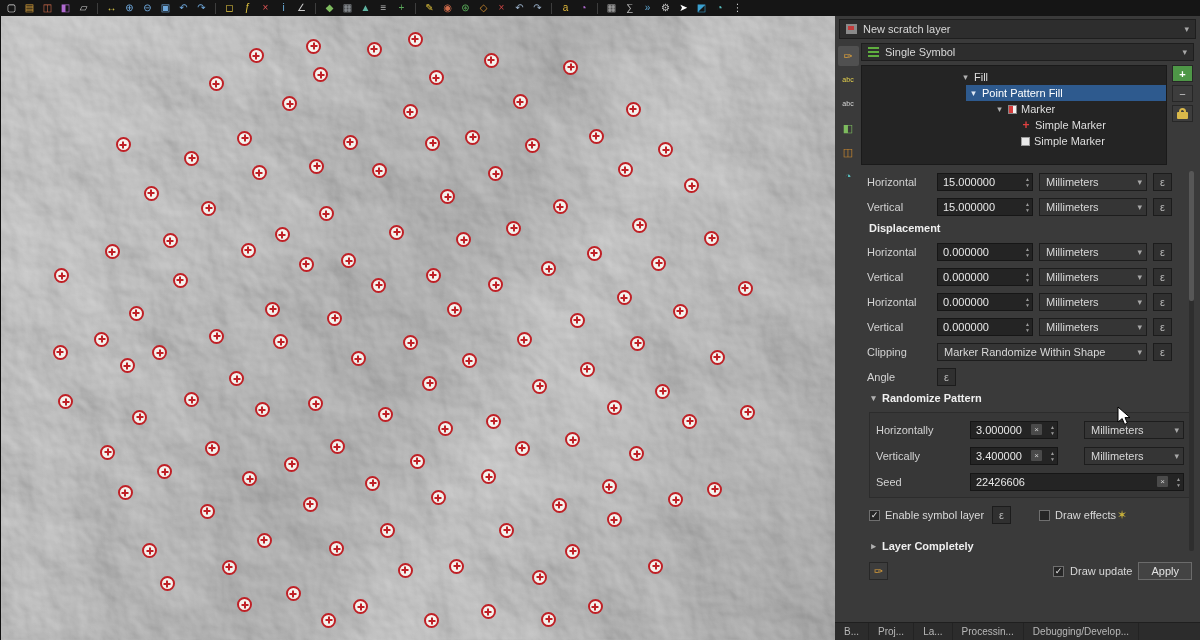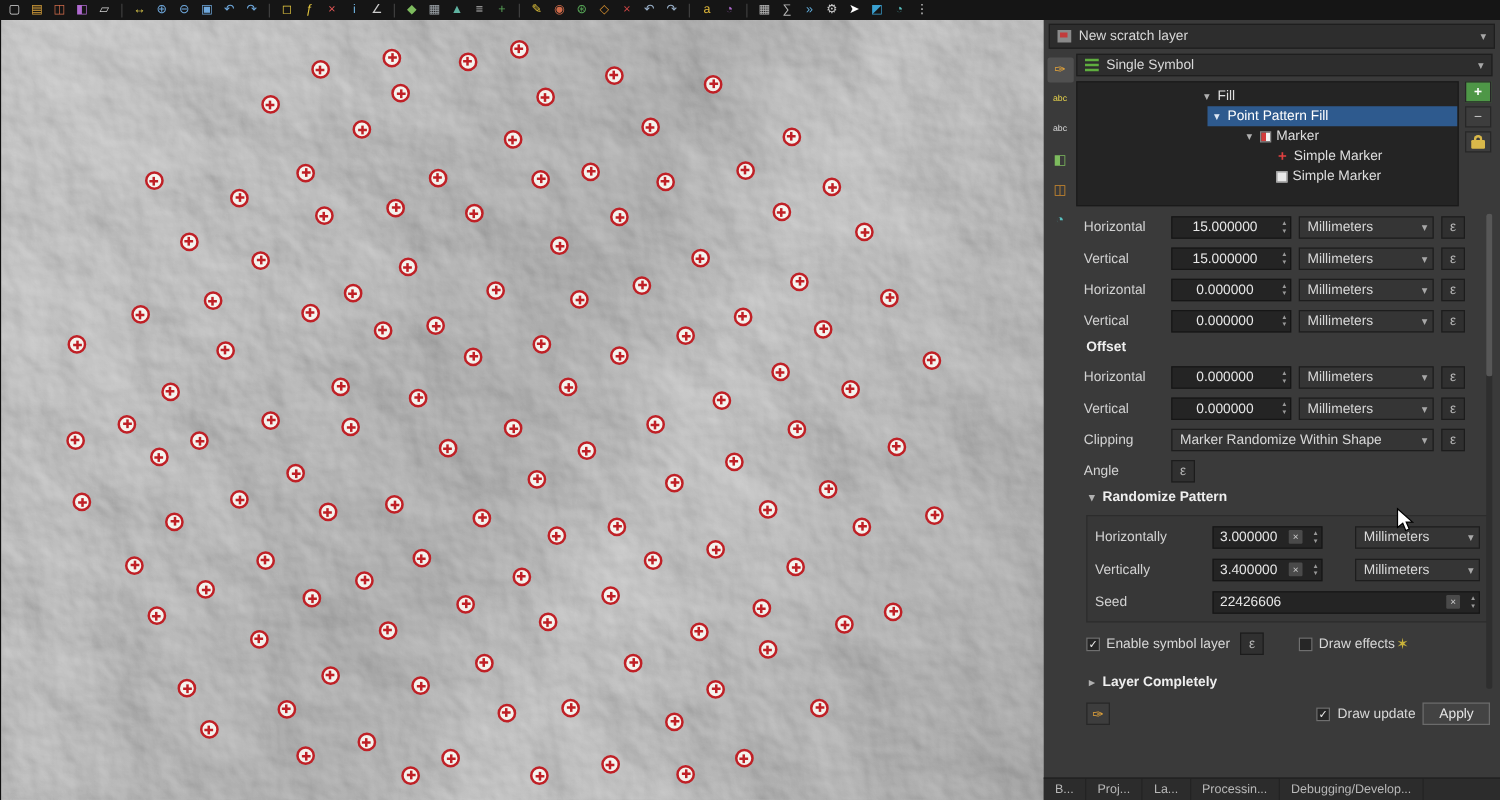--- a/index.html
+++ b/index.html
@@ -66,21 +66,21 @@
           display:flex; flex-direction:column; align-items:center; justify-content:center; font-size:11px; cursor:default; }
   .tbtn.add { background:#4e9747; color:#fff; font-weight:bold; }
   .lk-sh { width:7px; height:5px; border:2px solid #d9b84a; border-bottom:none; border-radius:4px 4px 0 0; }
   .lk-bd { width:11px; height:7px; background:#d9b84a; border-radius:1px; margin-top:-1px; }
 
   .props { flex:1; overflow:hidden; padding:7px 0 0 6px; position:relative; }
   .prow { display:grid; grid-template-columns:64px 96px 108px 20px; column-gap:6px;
           align-items:center; height:19px; margin-bottom:6px; }
   .plabel { color:#d2d2d2; white-space:nowrap; overflow:hidden; }
   .spin { position:relative; height:18px; background:#242424; border:1px solid #161616; color:#e8e8e8;
-          display:flex; align-items:center; padding:0 15px 0 5px; white-space:nowrap;justify-content:center; }
+          display:flex; align-items:center; padding:0 15px 0 5px; white-space:nowrap; }
   .spin .arrows { position:absolute; right:2px; top:2px; display:flex; flex-direction:column; }
   .spin .arrows i { font-style:normal; font-size:5px; line-height:6px; color:#9a9a9a; text-align:center; }
   .clear-ic { margin-left:auto; width:11px; height:11px; background:#4a4a4a; color:#cfcfcf; font-size:8px;
               line-height:11px; text-align:center; border-radius:1px; }
   .combo { height:18px; background:#353535; border:1px solid #1d1d1d; display:flex; align-items:center;
            gap:4px; padding:0 4px 0 6px; position:relative; white-space:nowrap; overflow:hidden; }
   .ovr { width:19px; height:18px; background:#303030; border:1px solid #1c1c1c; color:#b9b9b9;
          font-size:11px; display:flex; align-items:center; justify-content:center; cursor:default; }
   .span2 { grid-column:2 / 4; }
   .section { font-weight:bold; color:#efefef; margin:2px 0 8px 2px; display:flex; align-items:center; gap:4px; }
@@ -408,20 +408,21 @@
             </div>
             <div class="combo">
               <span>Millimeters</span>
               <span class="combo-caret">▾</span>
             </div>
             <button class="ovr">
                 <span>ε</span>
               </button>
           </div>
 
+          <div class="section">Displacement</div>
 
           <div class="prow">
             <span class="plabel">Horizontal</span>
             <div class="spin">
               <span>0.000000</span>
               <span class="arrows">
                   <i>▲</i>
                   <i>▼</i>
                 </span>
             </div>
@@ -445,21 +446,20 @@
             </div>
             <div class="combo">
               <span>Millimeters</span>
               <span class="combo-caret">▾</span>
             </div>
             <button class="ovr">
                 <span>ε</span>
               </button>
           </div>
 
-          <div class="section">Offset</div>
 
           <div class="prow">
             <span class="plabel">Horizontal</span>
             <div class="spin">
               <span>0.000000</span>
               <span class="arrows">
                   <i>▲</i>
                   <i>▼</i>
                 </span>
             </div>

